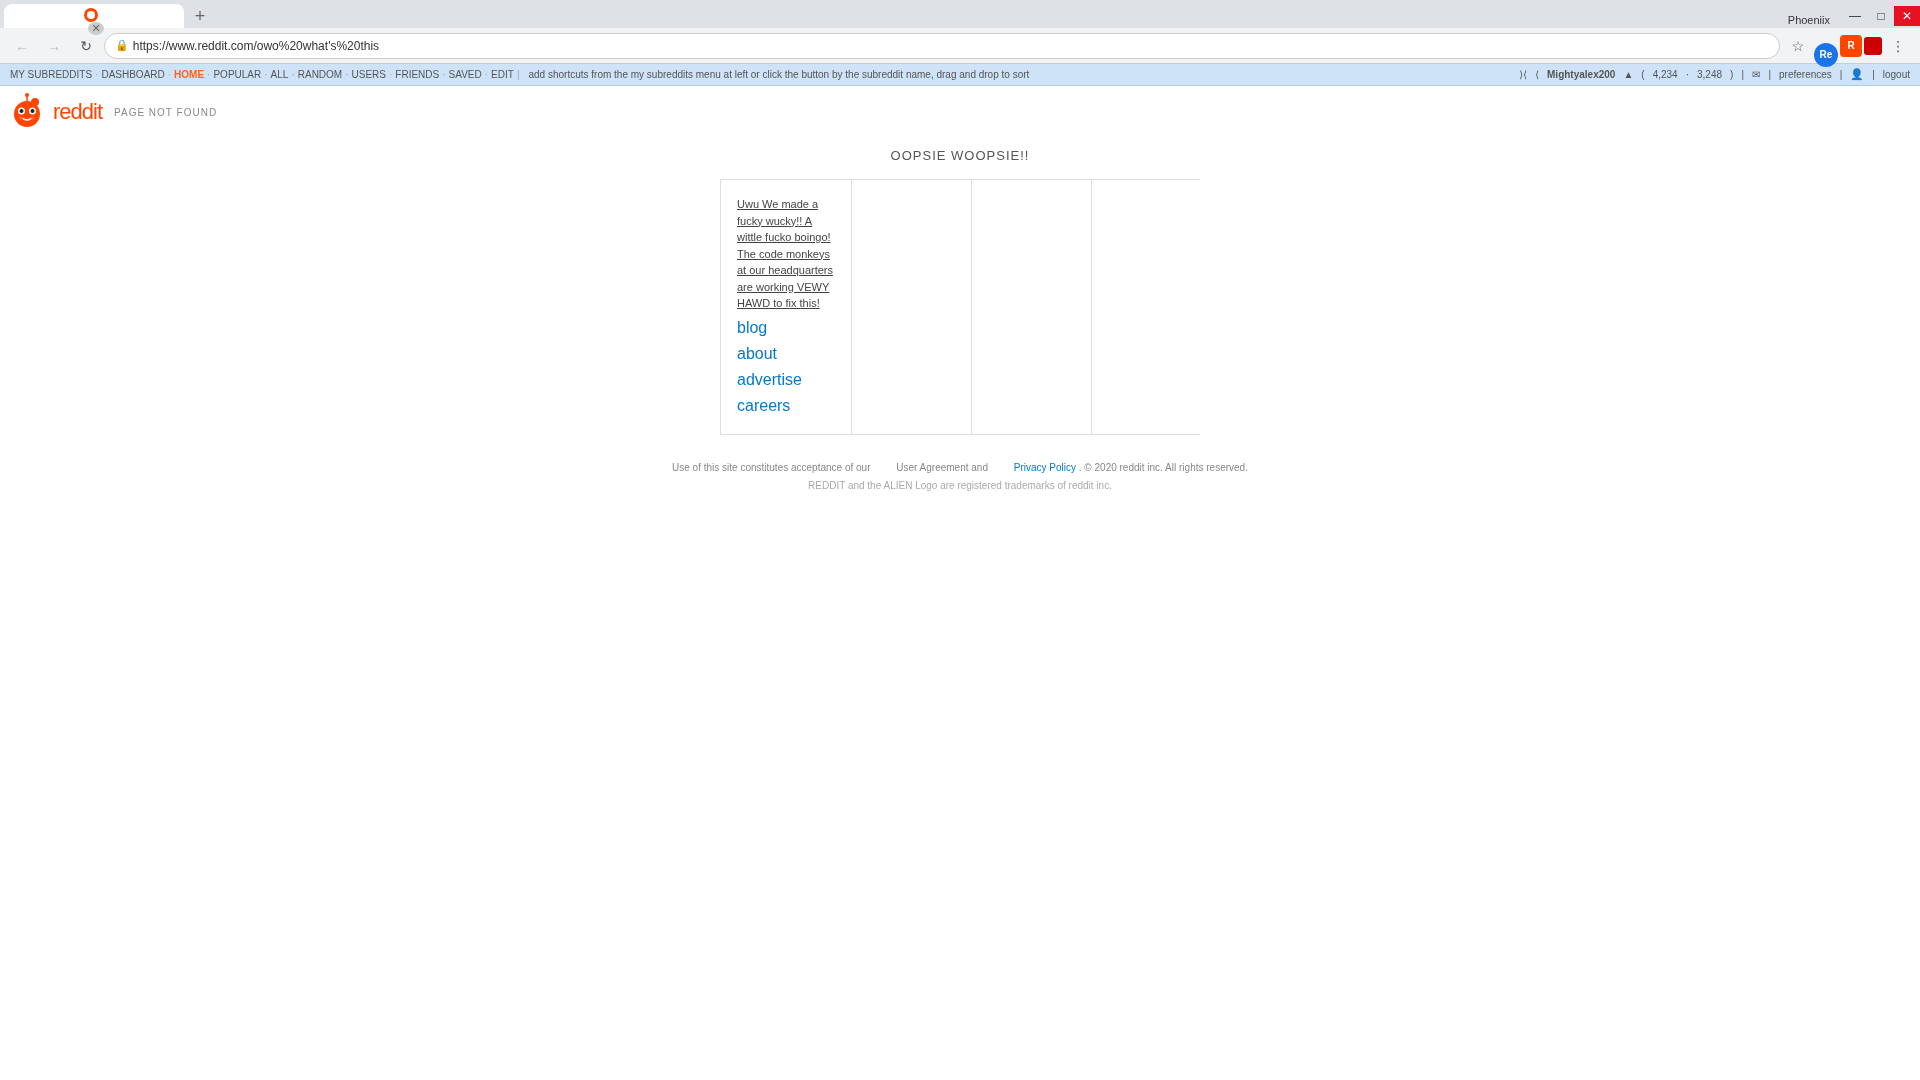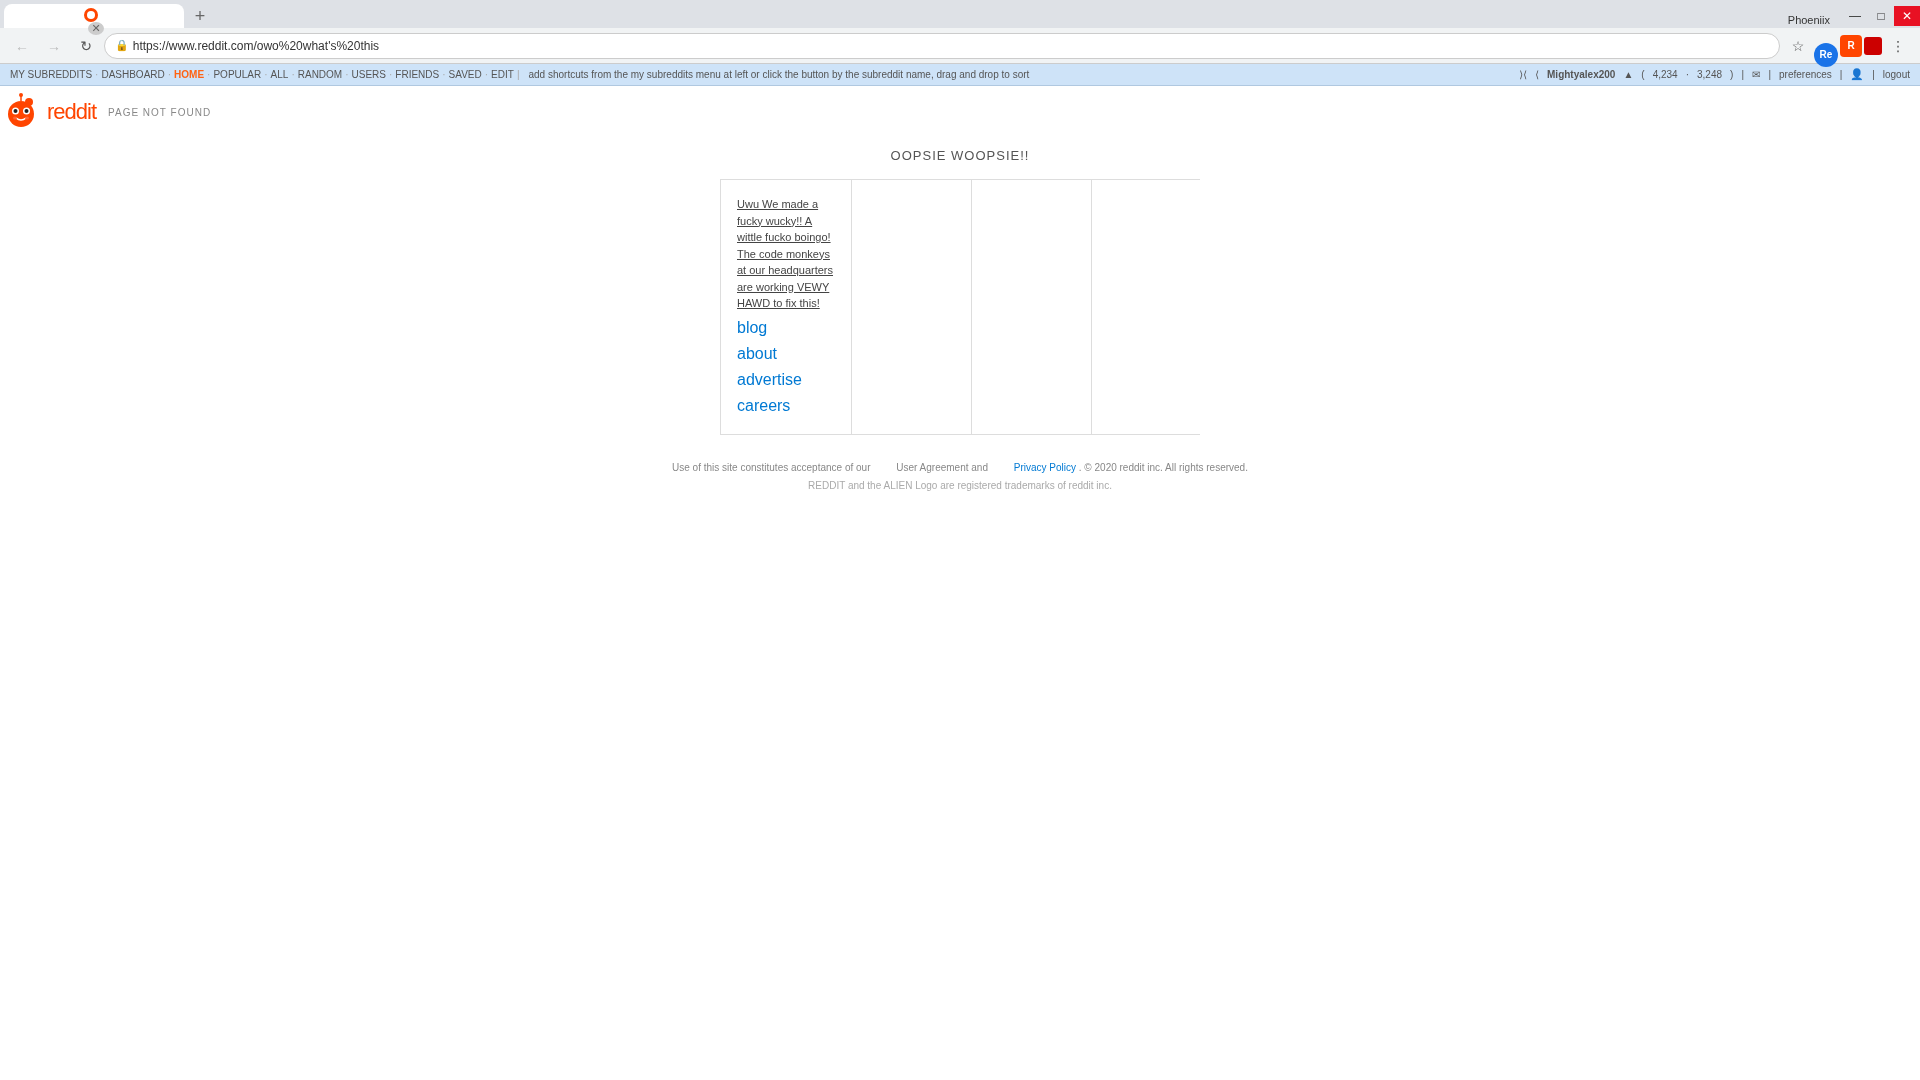--- a/index.html
+++ b/index.html
@@ -284,21 +284,21 @@
     .expand-btn {
       font-size: 12px;
       color: #888;
       cursor: pointer;
     }
 
     
     .reddit-header {
       display: flex;
       align-items: center;
-      padding: 6px 1px;
+      padding: 6px 7px;
       background: #fff;
     }
     .reddit-logo {
       display: flex;
       align-items: center;
       gap: 4px;
     }
     .reddit-alien {
       width: 40px;
       height: 40px;

